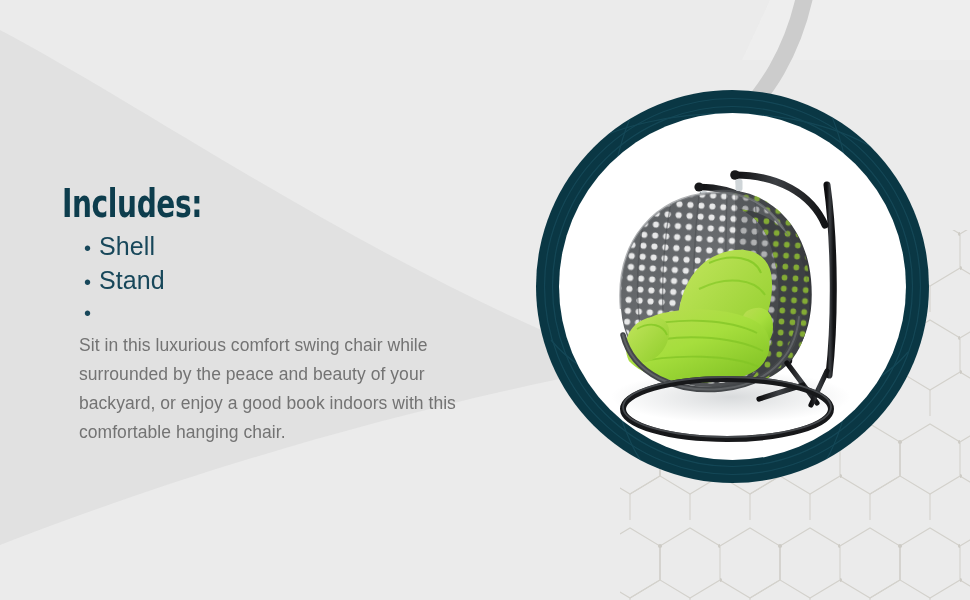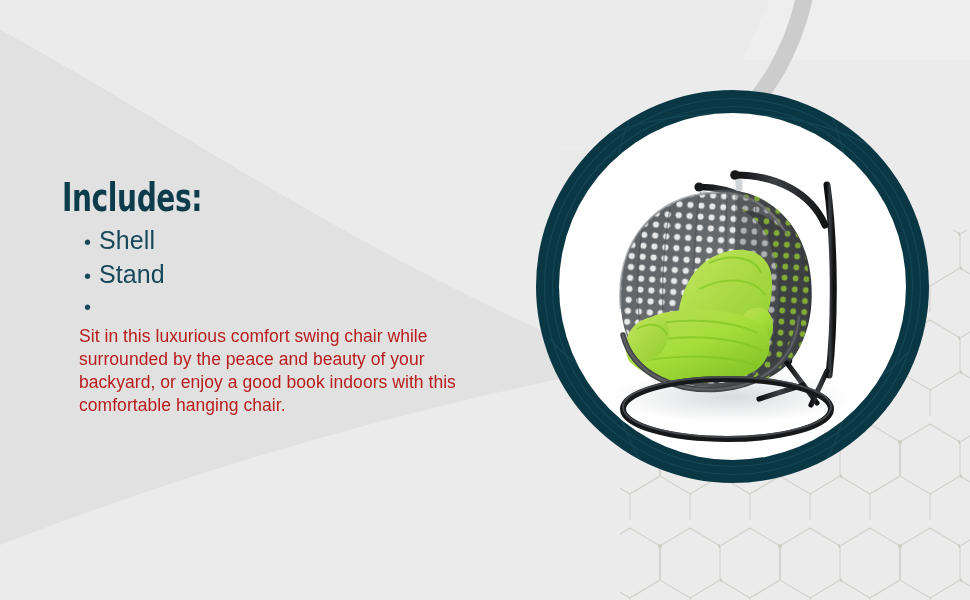--- a/index.html
+++ b/index.html
@@ -8,21 +8,21 @@
     background:#ebebeb;
     font-family:"Liberation Sans", sans-serif;
   }
   .stage{position:absolute;inset:0;width:970px;height:600px;overflow:hidden;}
 
   
   .bg-svg{position:absolute;left:0;top:0;width:970px;height:600px;}
 
   
   .content{
-    position:absolute;left:0;top:12px;width:530px;height:460px;padding-left:7px;
+    position:absolute;left:0;top:18px;width:530px;height:460px;padding-left:7px;
   }
   .heading{
     position:absolute;left:62px;top:166px;
     font-family:"Liberation Sans Narrow","DejaVu Sans Condensed","Liberation Sans",sans-serif;
     font-weight:bold;
     font-size:39px;
     line-height:39px;
     letter-spacing:-0.5px;
     color:#0d3d4d;
     transform:scaleX(.80);
@@ -43,22 +43,22 @@
   }
   .bullets li .dot{
     width:15px;display:inline-block;flex:0 0 15px;
     font-size:20px;line-height:31.5px;color:#17475a;
   }
   .bullets li .lbl{display:inline-block;}
 
   .para{
     position:absolute;left:79px;top:313px;width:425px;
     font-size:17.5px;
-    line-height:23px;
-    color:#b91c1c;
+    line-height:29px;
+    color:#737373;
     letter-spacing:.05px;
   }
 
   
   .circle-wrap{
     position:absolute;left:536px;top:90px;width:393px;height:393px;
   }
   .ring{
     position:absolute;inset:0;border-radius:50%;
     background:#0a3744;

